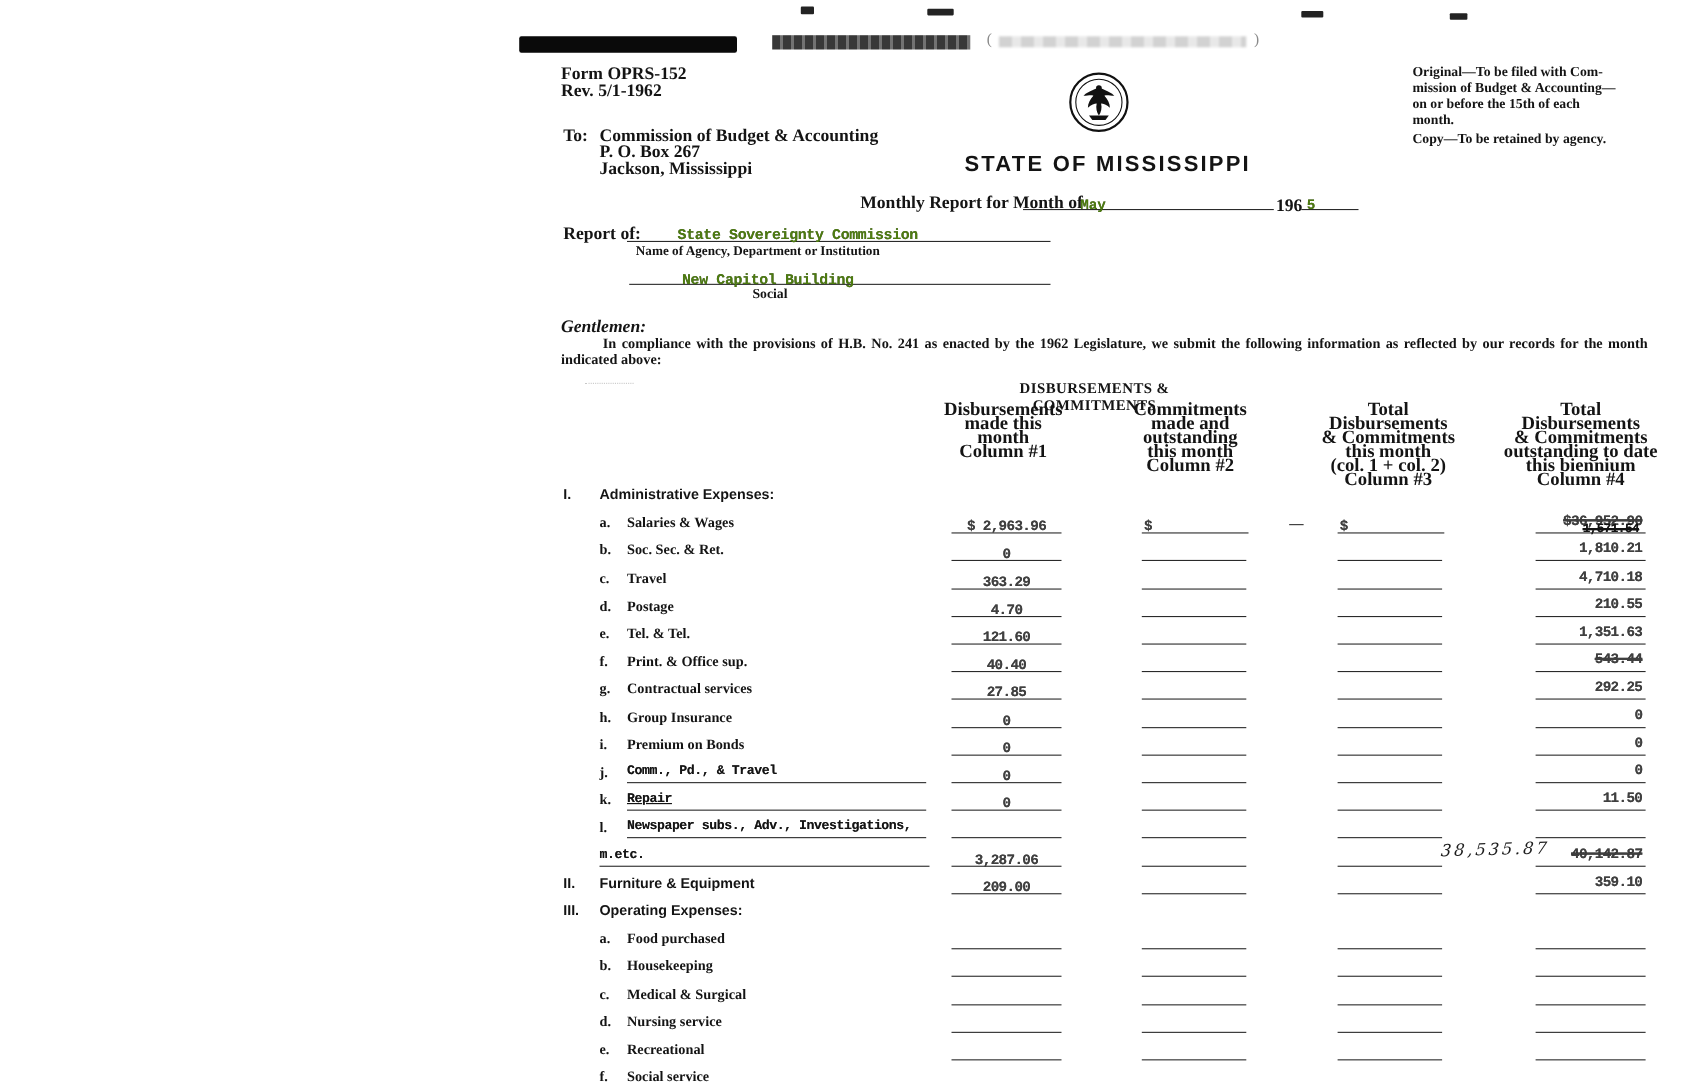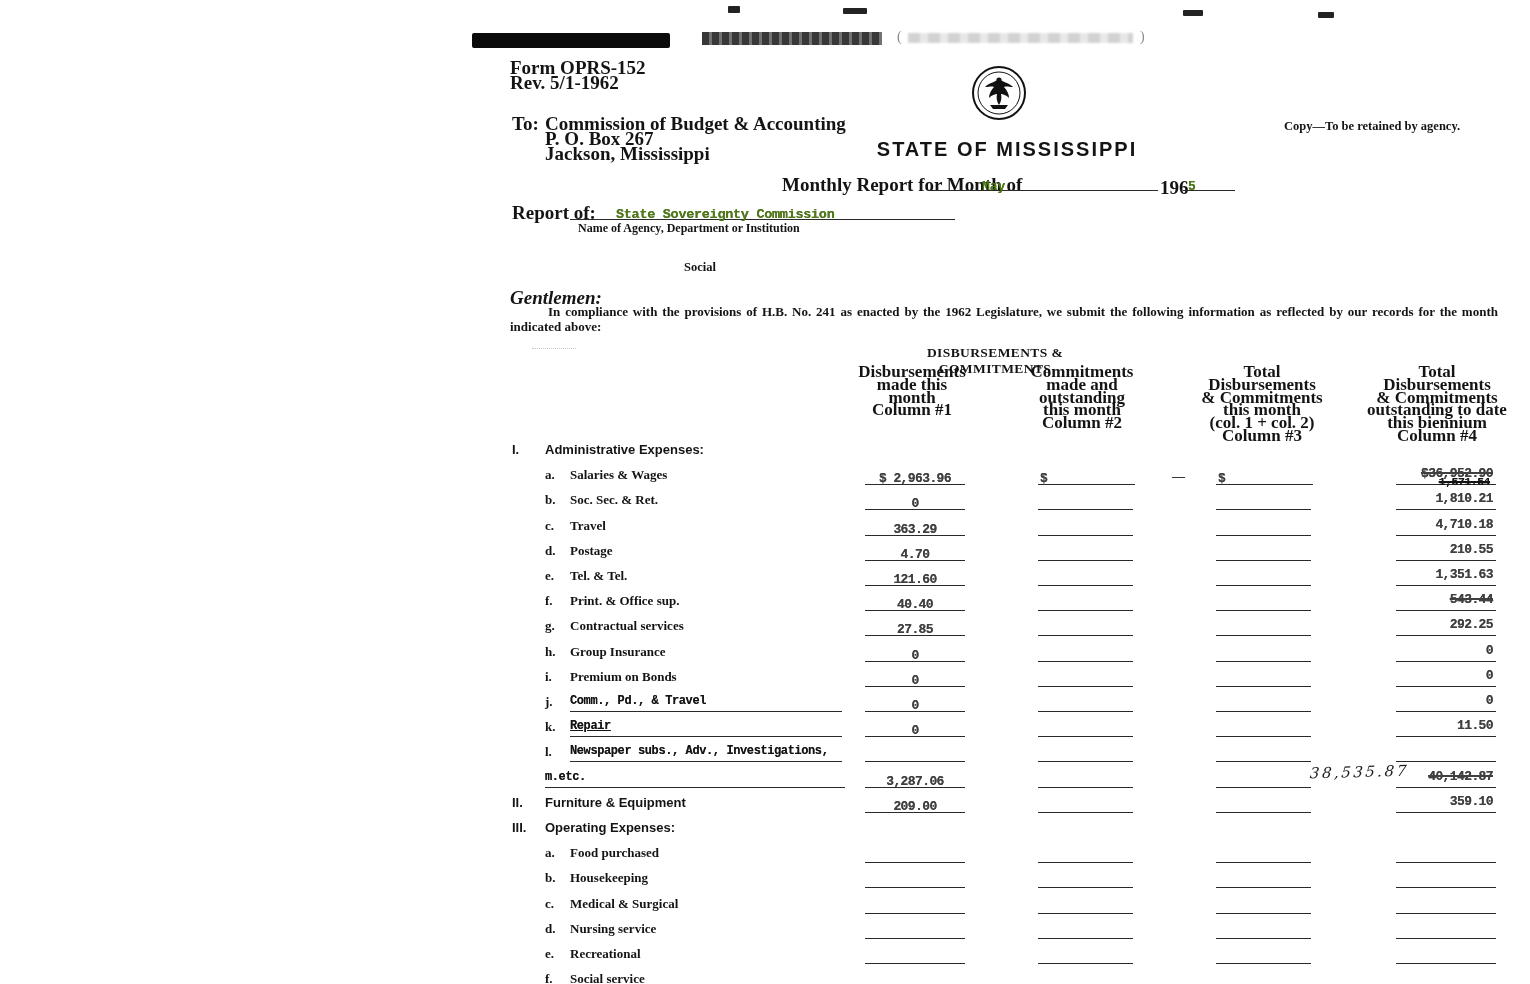--- a/index.html
+++ b/index.html
@@ -1,19 +1,19 @@
 <!DOCTYPE html>
 <html><head>
 <meta charset="utf-8">
 <style>
   html,body{margin:0;padding:0;background:#e8e8e8;}
   .page{position:relative;width:1530px;height:984px;background:#ffffff;overflow:hidden;
         font-family:"Liberation Serif",serif;color:#141414;}
   .abs{position:absolute;}
-  .printed{font-weight:700;font-size:19px;line-height:15px;white-space:nowrap;}
+  .printed{font-weight:700;font-size:16px;line-height:15px;white-space:nowrap;}
   .pre{white-space:pre-line;}
   .typedval{font-family:"Liberation Mono",monospace;font-weight:700;color:#4d7c0f;
             text-shadow:0 0 .6px rgba(0,0,0,.65);}
   
   .speck{position:absolute;background:#0b0b0b;border-radius:1px;opacity:.9;}
   .bar1{position:absolute;left:472px;top:33px;width:198px;height:15px;background:#0a0a0a;border-radius:2px;}
   .bar2{position:absolute;left:702px;top:32px;width:180px;height:13px;opacity:.85;filter:blur(.3px);
         background:repeating-linear-gradient(90deg,#161616 0 7px,#5a5a5a 7px 10px);}
   .smudge{position:absolute;left:908px;top:33px;width:225px;height:10px;opacity:.32;filter:blur(1px);
         background:repeating-linear-gradient(90deg,#777 0 12px,#bbb 12px 20px);}
@@ -99,20 +99,24 @@
   <div class="abs" style="left:966px;top:60px;">
     <svg width="66" height="66" viewBox="0 0 66 66">
       <circle cx="33" cy="33" r="26" fill="none" stroke="#111" stroke-width="2"></circle>
       <circle cx="33" cy="33" r="21" fill="none" stroke="#111" stroke-width="1"></circle>
       <path d="M33 18 c-2 4 -9 4 -14 9 c4 0 7 -1 9 0 c-3 3 -5 7 -5 11 c3 -3 6 -4 8 -4 c-1 4 0 8 2 11 c2 -3 3 -7 2 -11 c2 0 5 1 8 4 c0 -4 -2 -8 -5 -11 c2 -1 5 0 9 0 c-5 -5 -12 -5 -14 -9 z" fill="#111"></path>
       <circle cx="33" cy="20" r="2.6" fill="#111"></circle>
       <path d="M24 45 h18 l-3 4 h-12 z" fill="#111"></path>
     </svg>
   </div>
 
+  <div class="abs orig-note pre">Original—To be filed with Com-
+mission of Budget &amp; Accounting—
+on or before the 15th of each
+month.</div>
   <div class="abs copy-note">Copy—To be retained by agency.</div>
 
   <span class="abs printed to-label">To:</span>
   <div class="abs printed to-addr pre">Commission of Budget &amp; Accounting
 P. O. Box 267
 Jackson, Mississippi</div>
 
   <div class="abs state-title">STATE OF MISSISSIPPI</div>
 
   <span class="abs printed month-label">Monthly Report for Month of</span>
@@ -123,20 +127,23 @@
   <div class="abs field year-field">
     <span class="typedval">5</span>
   </div>
 
   <span class="abs printed reportof-label">Report of:</span>
   <div class="abs field agency-field">
     <span class="typedval">State Sovereignty Commission</span>
   </div>
   <div class="abs printed agency-caption">Name of Agency, Department or Institution</div>
 
+  <div class="abs field address-field">
+    <span class="typedval">New Capitol Building</span>
+  </div>
   <div class="abs printed address-caption">Social</div>
 
   <div class="abs printed salutation">Gentlemen:</div>
   <div class="abs compliance" style="font-weight:700;">In compliance with the provisions of H.B. No. 241 as enacted by the 1962 Legislature, we submit the following information as reflected by our records for the month indicated above:</div>
   <div class="abs smudge-dots"></div>
 
   <div class="abs tbl-title">DISBURSEMENTS &amp; COMMITMENTS</div>
   <div class="abs colhead ch1 pre">Disbursements
 made this
 month

